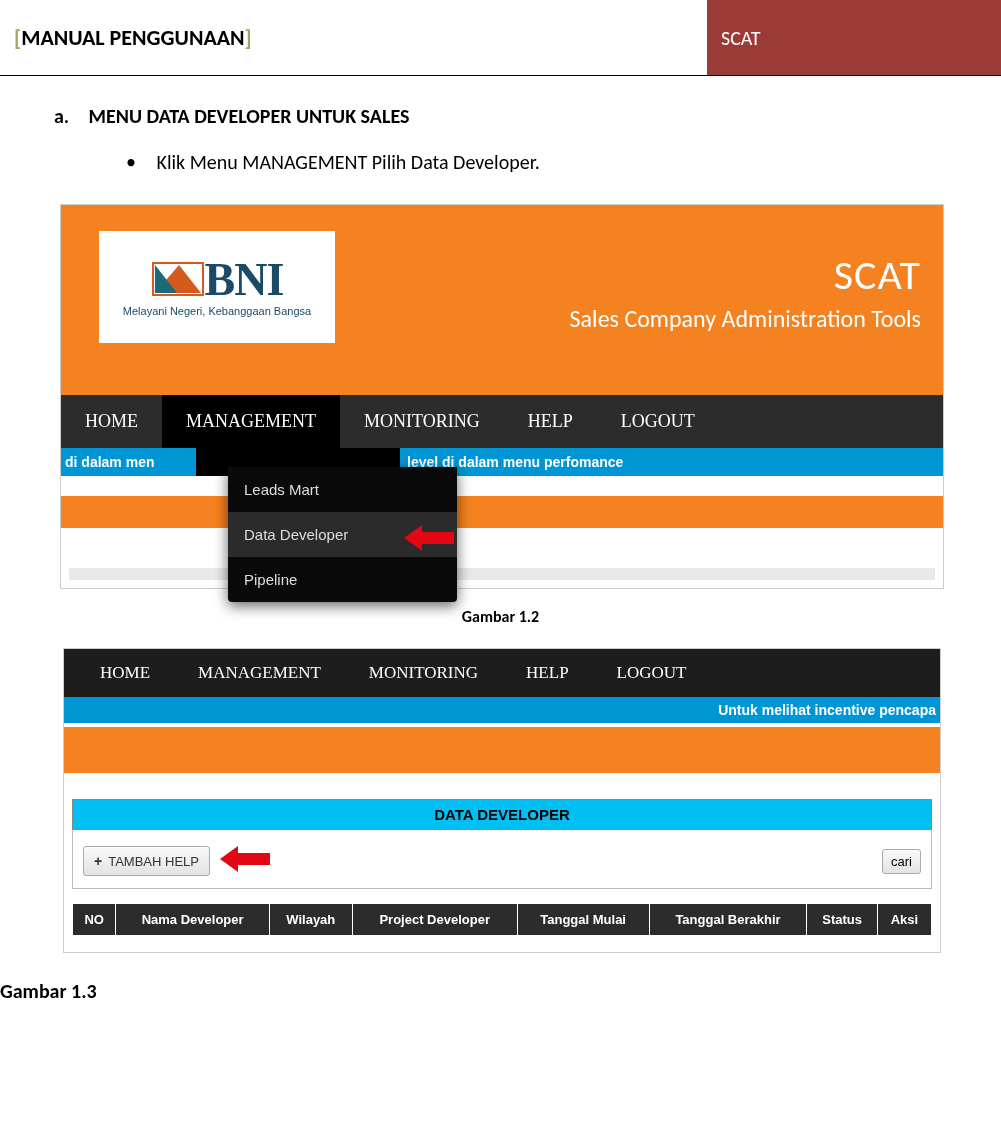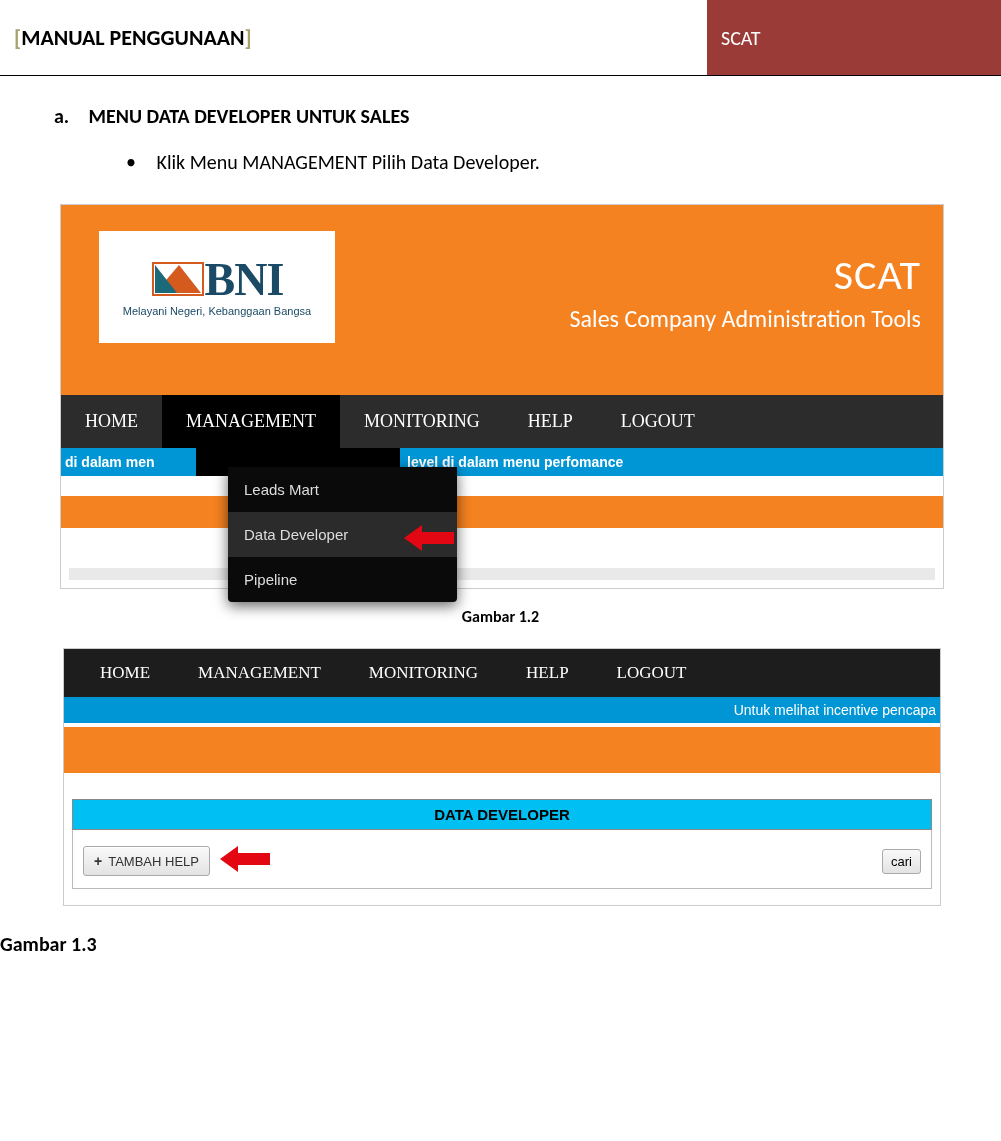--- a/index.html
+++ b/index.html
@@ -40,21 +40,21 @@
   .red-arrow { width: 50px; height: 30px; }
   .shot1-orangebar { height: 32px; background: #f58220; margin-top: 0; }
   .shot1-whitegap { height: 20px; background:#fff; }
   .shot1-footgap { height: 40px; background:#fff; }
   .shot1-footstrip { height: 12px; background:#e9e9e9; margin: 0 8px; }
   .caption { text-align: center; font-weight: bold; font-size: 16px; margin-top: 18px; }
   
   .shot2 { margin: 22px 0 0 63px; width: 878px; border: 1px solid #ccc; font-family: Arial, sans-serif; }
   .shot2-menubar { background: #1d1d1d; display:flex; padding: 0 12px; }
   .shot2-menubar .m2 { color:#fff; font-family: 'Times New Roman', serif; font-size: 17px; padding: 14px 24px; }
-  .shot2-strip { background: #0096d6; height: 26px; color:#fff; font-size: 14px; font-weight:normal; display:flex; align-items:center; justify-content:flex-end; padding-right: 4px; overflow:hidden; white-space:nowrap;}
+  .shot2-strip { background: #0096d6; height: 26px; color:#fff; font-size: 14px; font-weight:bold; display:flex; align-items:center; justify-content:flex-end; padding-right: 4px; overflow:hidden; white-space:nowrap;}
   .shot2-og { height: 46px; background:#f58220; margin-top: 4px;}
   .shot2-body { padding: 26px 8px 0 8px; }
   .dd-titlebar { background:#00bff3; border:1px solid #888; text-align:center; font-weight:bold; font-size:15px; padding: 6px 0; color:#000; }
   .dd-panel { border:1px solid #bbb; border-top:none; padding: 14px 10px 10px 10px; display:flex; align-items:center; position:relative; }
   .btn-tambah { display:inline-flex; align-items:center; gap:6px; background: linear-gradient(#f9f9f9,#e3e3e3); border:1px solid #aaa; border-radius:3px; padding: 6px 10px; font-size: 13px; color:#333; box-shadow: inset 0 1px 0 #fff; }
   .plus { font-weight:bold; font-size:14px; }
   .arrow2 { margin-left: 10px; }
   .spacer { flex:1; }
   .search-input { width: 260px; height: 26px; border:1px solid #999; padding: 2px 6px; font-size: 14px; color:#666; }
   .cari-btn { margin-left:6px; background: linear-gradient(#f9f9f9,#e3e3e3); border:1px solid #aaa; border-radius:3px; padding: 4px 8px; font-size:13px;}
@@ -164,18 +164,32 @@
           <span>TAMBAH HELP</span>
         </button>
         <span class="arrow2">
           <svg class="red-arrow" width="50" height="30" viewBox="0 0 50 30">
               <polygon points="0,15 18,2 18,9 50,9 50,21 18,21 18,28" fill="#e30613"></polygon>
             </svg>
         </span>
         <span class="spacer"></span>
         <button class="cari-btn">cari</button>
       </div>
+      <table class="tbl">
+        <thead>
+          <tr>
+            <th>NO</th>
+            <th>Nama Developer</th>
+            <th>Wilayah</th>
+            <th>Project Developer</th>
+            <th>Tanggal Mulai</th>
+            <th>Tanggal Berakhir</th>
+            <th>Status</th>
+            <th>Aksi</th>
+          </tr>
+        </thead>
+      </table>
     </div>
     <div class="shot2-foot"></div>
   </div>
 
   <div class="caption2">Gambar 1.3</div>
 </div>
 
 </body></html>

